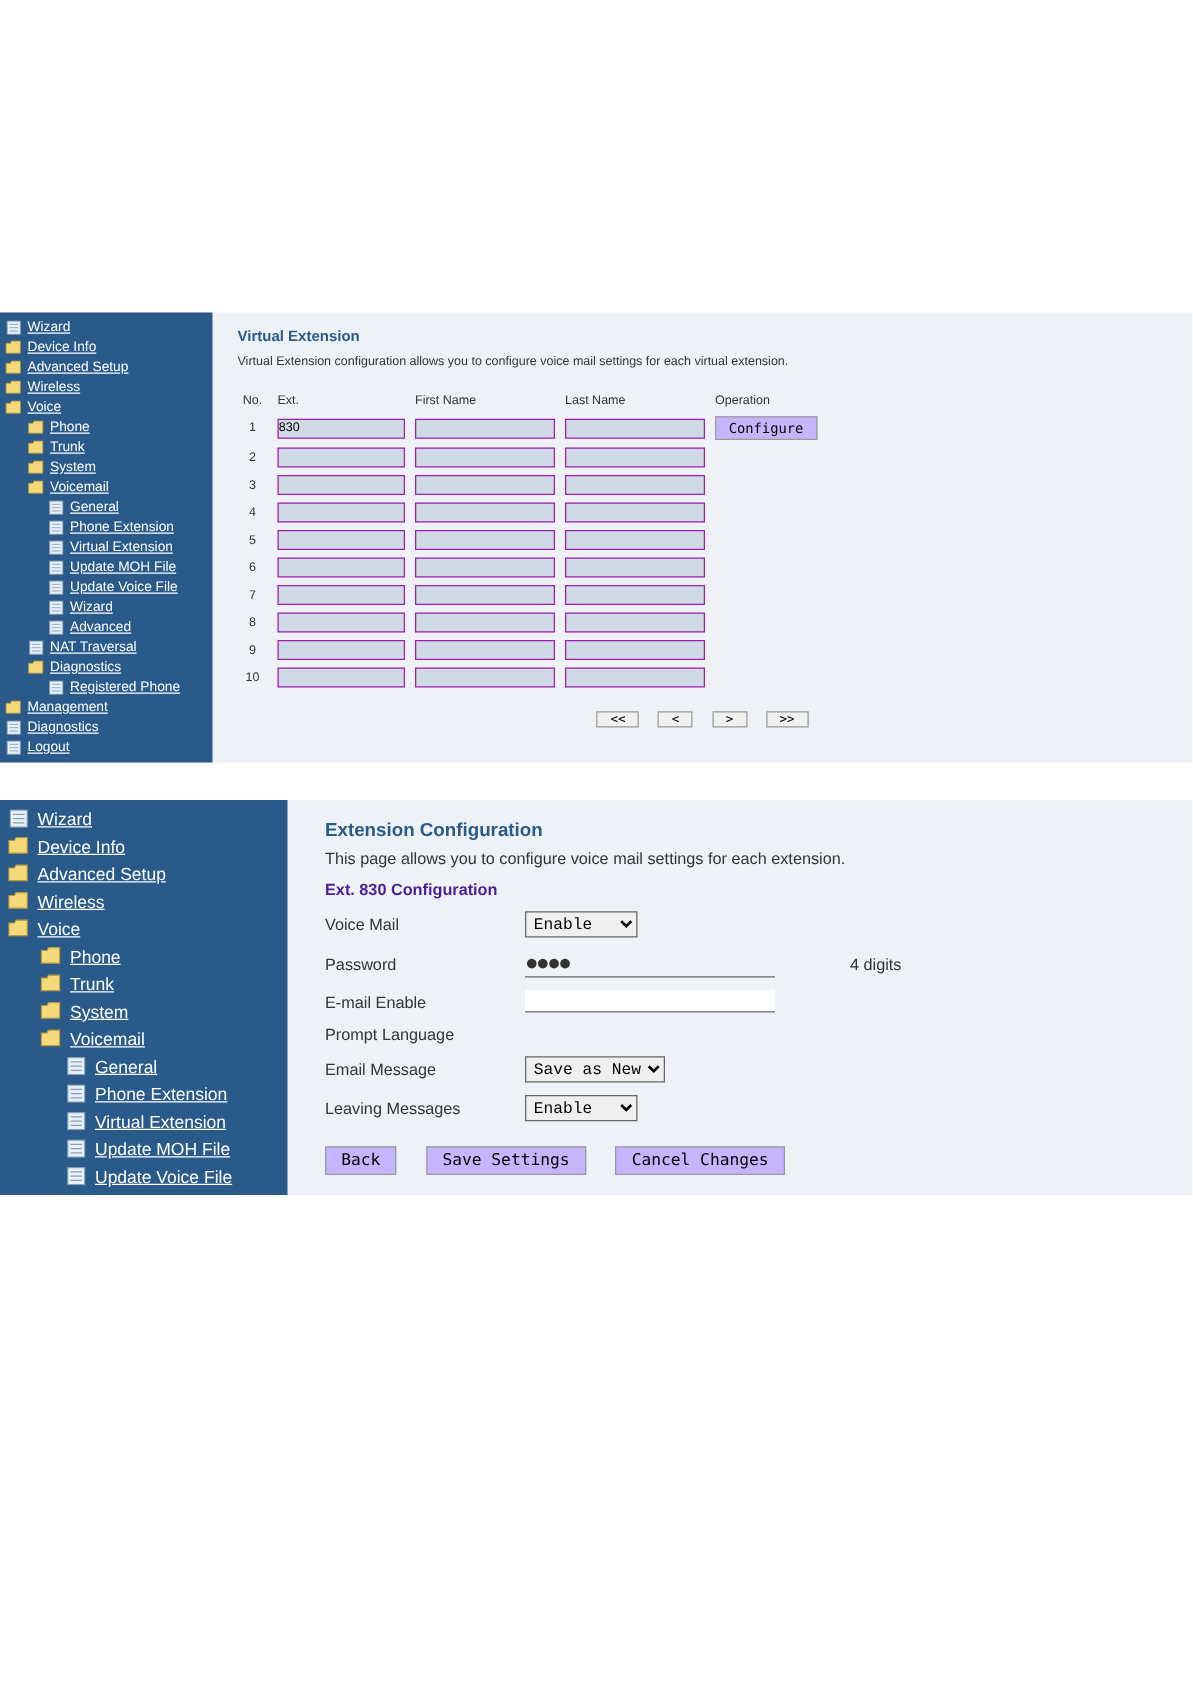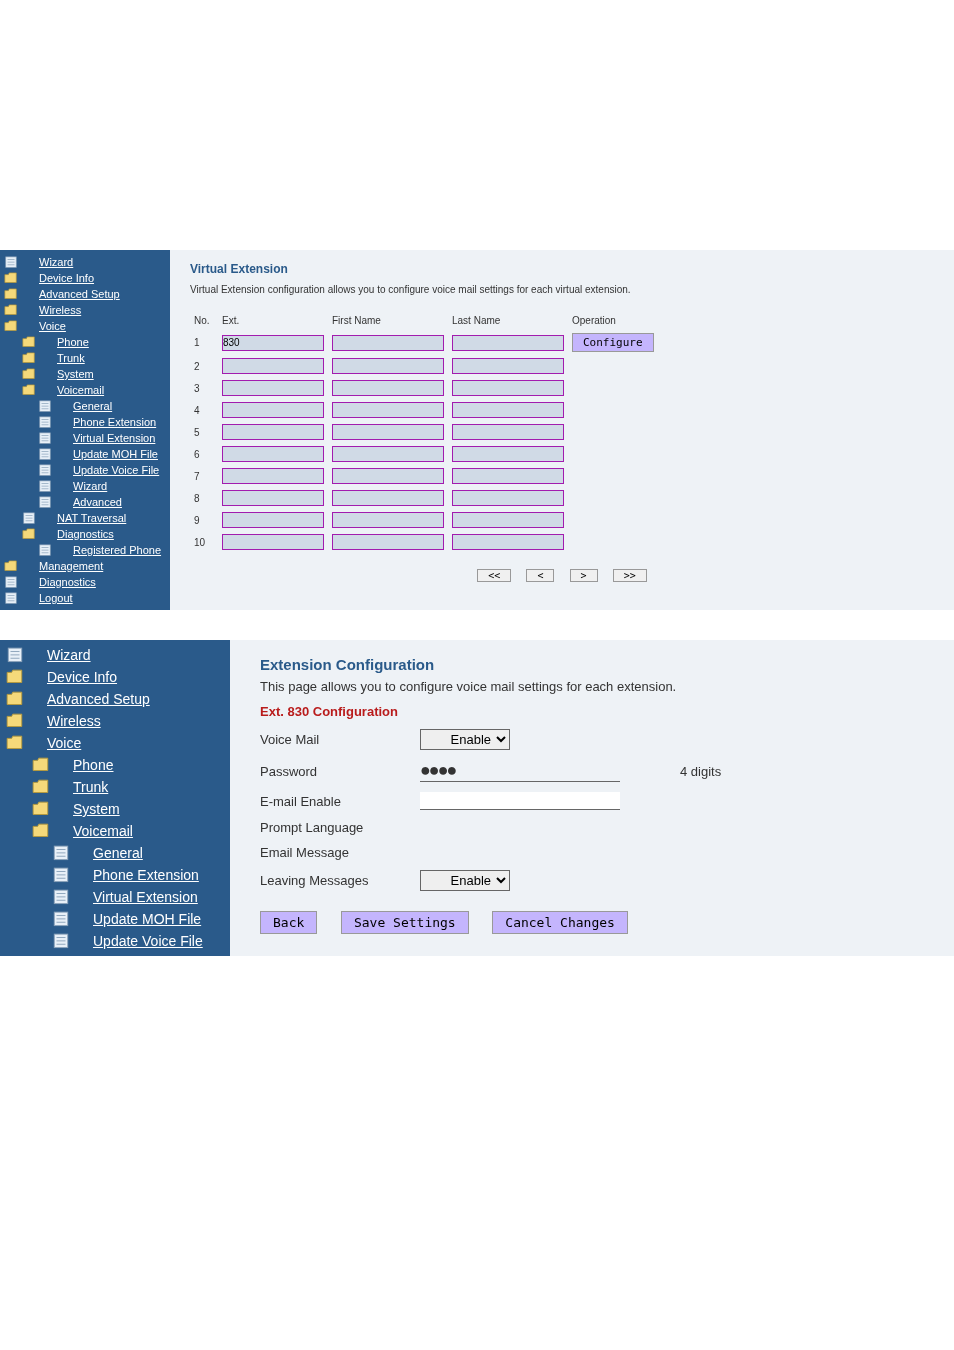--- a/index.html
+++ b/index.html
@@ -6,58 +6,58 @@
     body { font-family: Arial, sans-serif; background: #fff; padding: 0; }
     
     .container { width: 954px; margin: 0 auto; padding-top: 250px; }
     
     .panel { display: flex; background: #eef2f6; margin-bottom: 30px; }
     .panel-small { display: flex; background: #eef2f6; }
     
     .sidebar { background: #2a5a8a; width: 170px; padding: 4px 0; }
     .sidebar-lg { background: #2a5a8a; width: 230px; padding: 4px 0; }
     
-    .nav-item { display: flex; align-items: center; padding: 2px 4px; color: #fff; text-decoration: none; font-size: 11px; gap: 17px; }
+    .nav-item { display: flex; align-items: center; padding: 2px 4px; color: #fff; text-decoration: none; font-size: 11px; }
     .nav-item-lg { font-size: 14px; padding: 3px 6px; }
     .nav-item span:last-child { text-decoration: underline; cursor: pointer; }
     
     .nav-indent-1 { padding-left: 22px; }
     .nav-indent-2 { padding-left: 38px; }
     .nav-indent-lg-1 { padding-left: 32px; }
     .nav-indent-lg-2 { padding-left: 52px; }
     
     .icon { display: inline-flex; width: 14px; height: 12px; margin-right: 4px; align-items: center; justify-content: center; }
     .icon-lg { width: 18px; height: 16px; margin-right: 6px; }
     
     .content { flex: 1; padding: 12px 20px; font-size: 11px; color: #333; }
     .content-lg { flex: 1; padding: 16px 30px; font-size: 13px; color: #333; }
     
     .heading { color: #2a5a8a; font-weight: bold; font-size: 12px; margin-bottom: 8px; }
     .heading-lg { color: #2a5a8a; font-weight: bold; font-size: 15px; margin-bottom: 6px; }
-    .subheading { color: #b91c1c; font-weight: bold; font-size: 13px; margin-bottom: 10px; }
+    .subheading { color: #4c1d95; font-weight: bold; font-size: 13px; margin-bottom: 10px; }
     
     .desc { font-size: 10px; margin-bottom: 16px; }
     .desc-lg { font-size: 13px; margin-bottom: 10px; }
     
     table.grid { width: 100%; border-collapse: collapse; }
     table.grid th { text-align: left; font-weight: normal; font-size: 10px; padding: 4px; }
     table.grid td { padding: 3px 4px; font-size: 10px; }
     table.grid input[type=text] { width: 100%; border: 1px solid #a21caf; background: #d0dae6; height: 16px; font-size: 10px; }
-    table.grid .no-col { width: 28px; text-align: left; padding-right: 8px; }
+    table.grid .no-col { width: 28px; text-align: center; padding-right: 8px; }
     
     .btn { font-family: monospace; font-size: 11px; padding: 2px 10px; border: 1px solid #999; background: #c4b5fd; cursor: pointer; }
     .btn-lg { font-family: monospace; font-size: 13px; padding: 3px 12px; margin-right: 20px; }
     
     .pager { text-align: center; margin-top: 16px; }
     .pager button { font-family: monospace; font-size: 10px; padding: 0 10px; margin: 0 6px; border: 1px solid #999; background: #f0f0f0; cursor: pointer; }
     
     .form-row { display: flex; align-items: center; margin-bottom: 10px; }
     .form-label { width: 160px; font-size: 13px; }
     .form-ctrl { flex: 1; display: flex; align-items: center; }
-    .form-ctrl select, .form-ctrl input { font-family: Liberation Sans, sans-serif; font-size: 13px; border: 1px solid #666; padding: 1px 2px; text-align: right; }
+    .form-ctrl select, .form-ctrl input { font-family: Liberation Mono, monospace; font-size: 13px; border: 1px solid #666; padding: 1px 2px; }
     .form-ctrl select { min-width: 90px; }
     .form-ctrl input[type=text] { width: 200px; }
     .pw-dots { font-size: 18px; letter-spacing: -2px; border-bottom: 1px solid #666; width: 200px; display: inline-block; }
     .pw-hint { margin-left: 60px; font-size: 13px; }
     .btn-row { margin-top: 20px; }
   </style>
 </head>
 <body>
 
 <div class="container">
@@ -531,20 +531,23 @@
             <input type="text" style="border-top: none; border-right: none; border-left: none; border-image: initial; border-bottom: 1px solid rgb(102, 102, 102);" value="">
           </div>
       </div>
 
       <div class="form-row">
         <div class="form-label">Prompt Language</div>
       </div>
 
       <div class="form-row">
         <div class="form-label">Email Message</div>
+        <div class="form-ctrl">
+            <select><option>Save as New</option></select>
+          </div>
       </div>
 
       <div class="form-row">
         <div class="form-label">Leaving Messages</div>
         <div class="form-ctrl">
             <select><option>Enable</option></select>
           </div>
       </div>
 
       <div class="btn-row">

